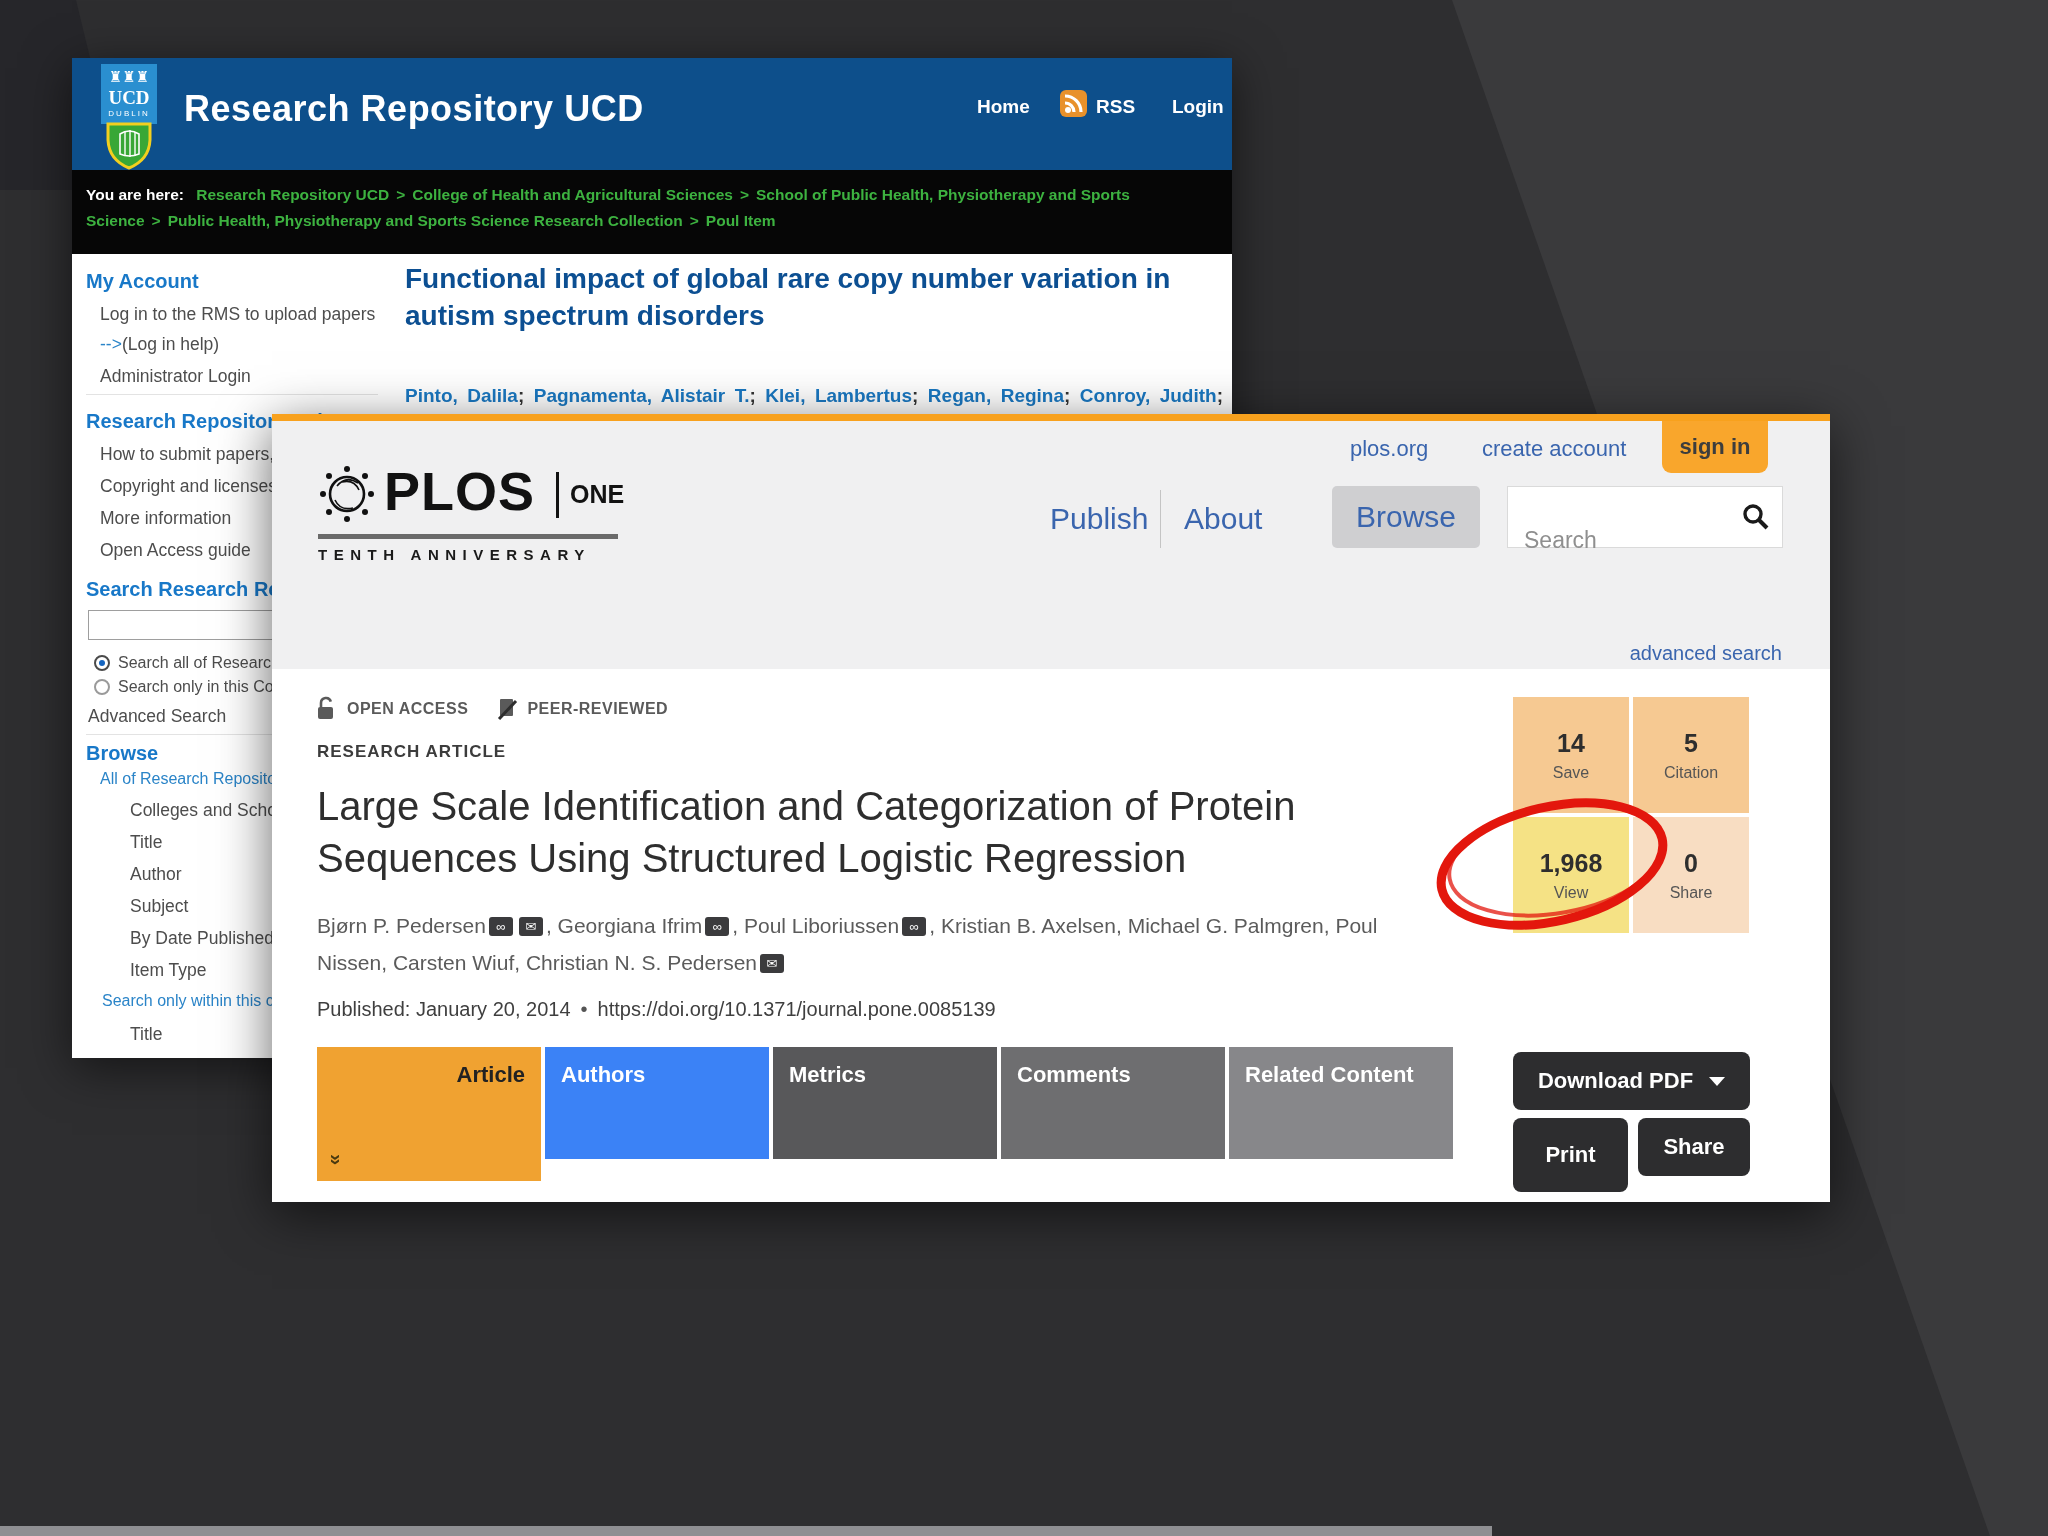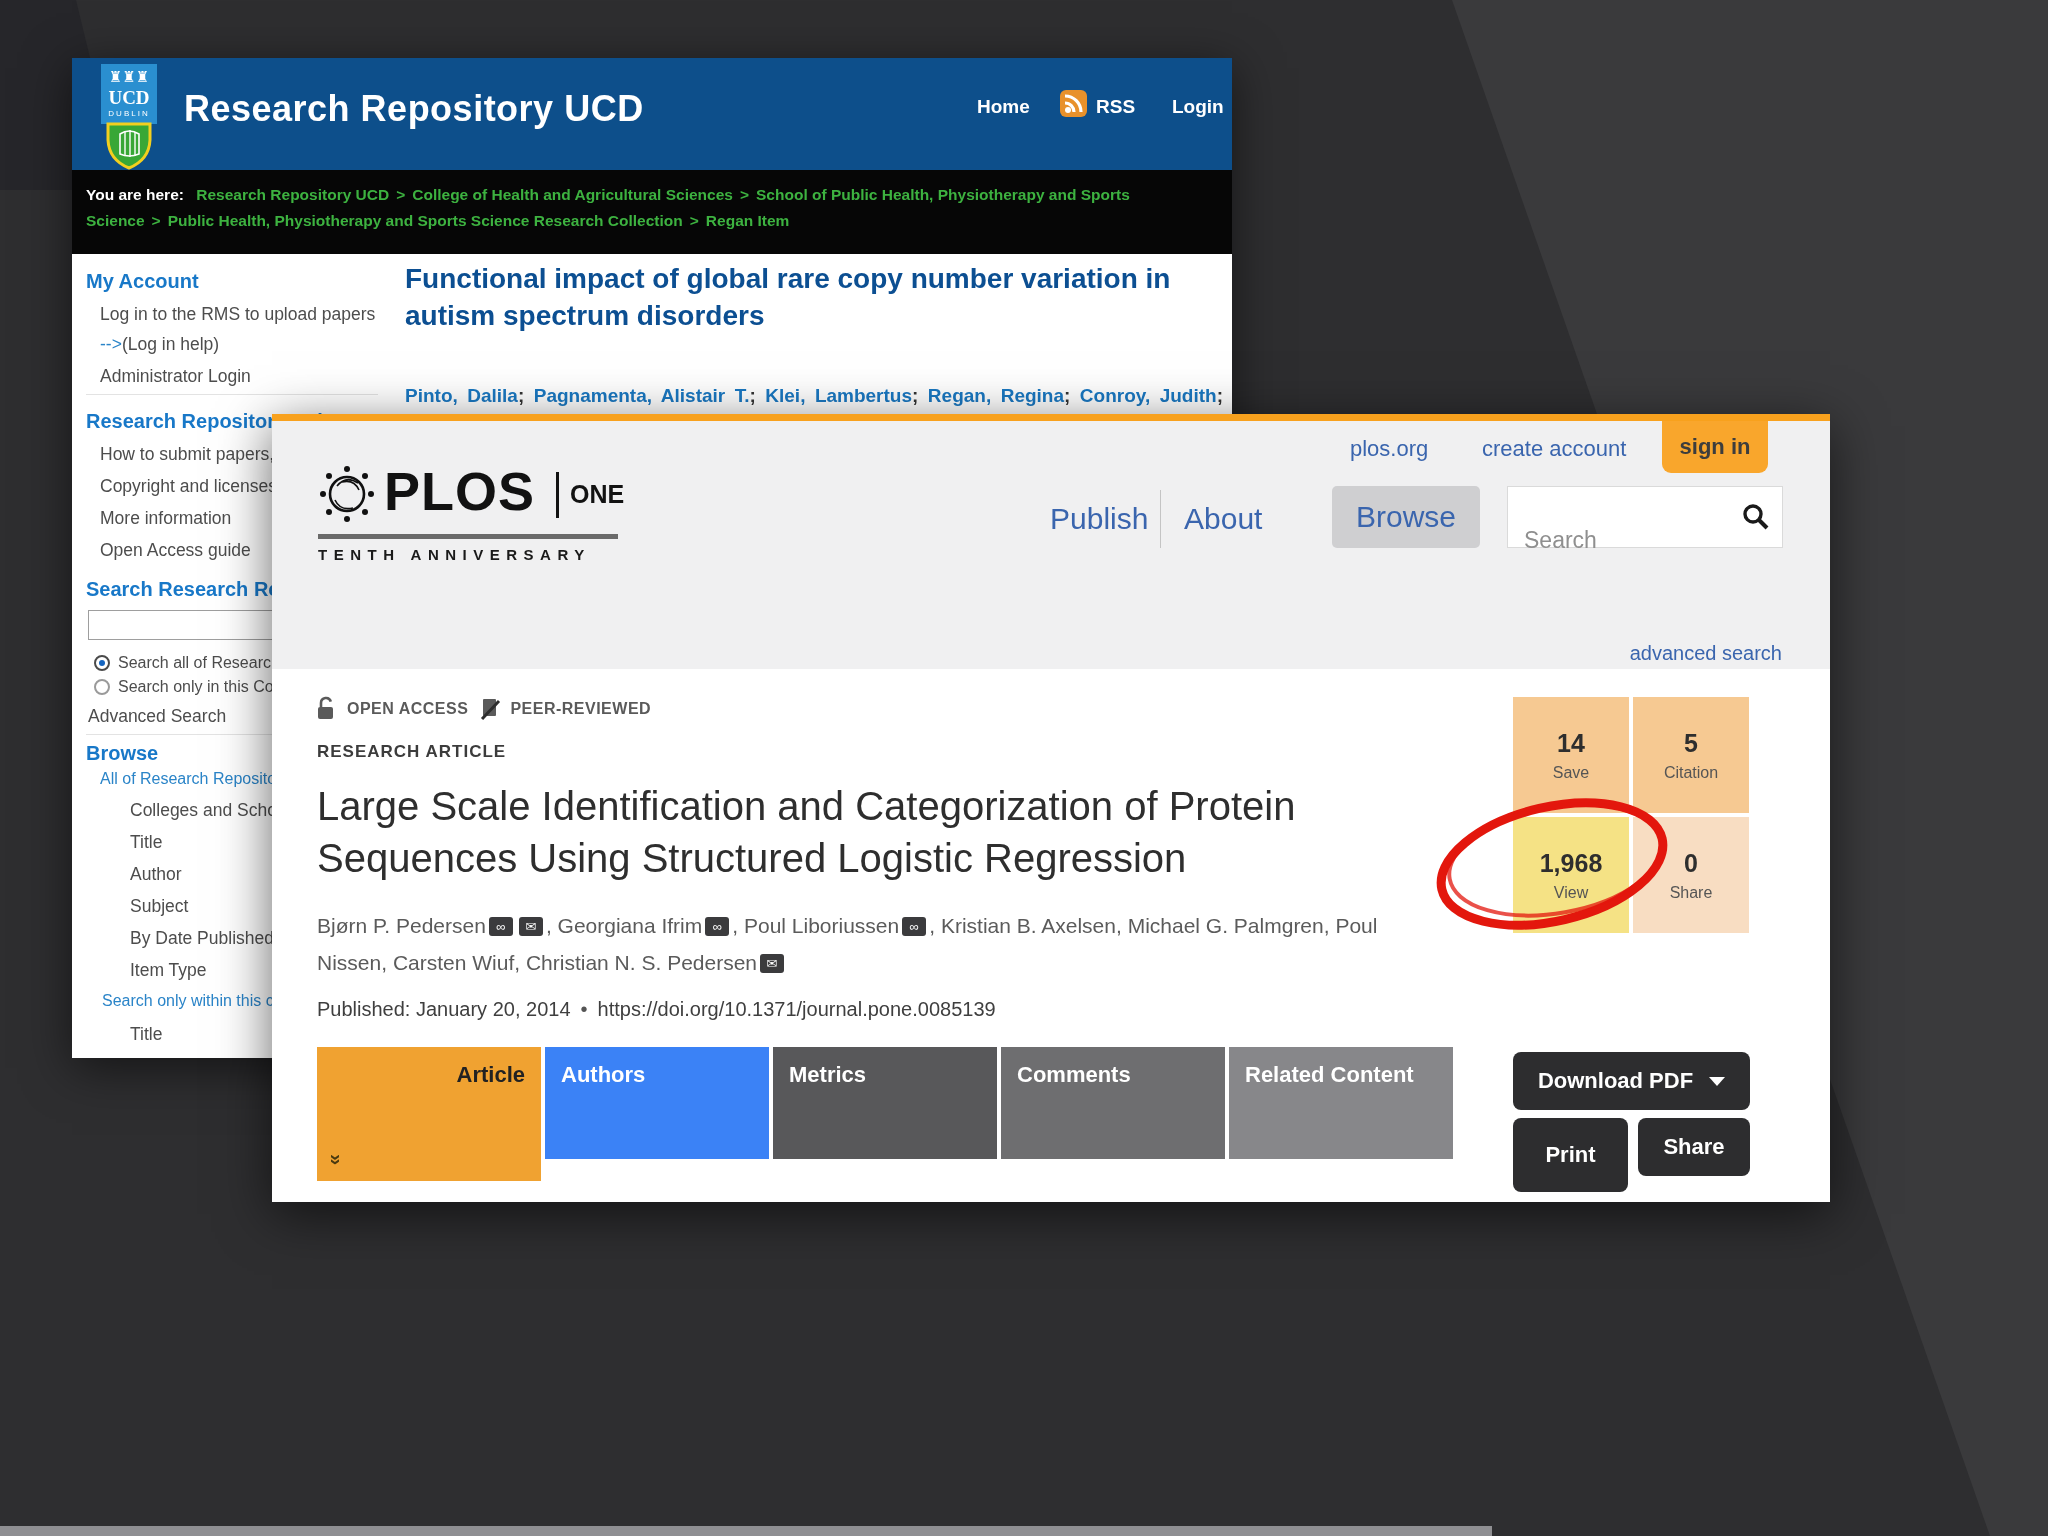--- a/index.html
+++ b/index.html
@@ -58,21 +58,21 @@
   .p-nav-link{position:absolute;top:88px;color:#3a65ae;font-size:30px;cursor:pointer;}
   .p-nav-sep{position:absolute;left:888px;top:76px;width:1px;height:58px;background:#c4c4c4;}
   .p-browse{position:absolute;left:1060px;top:72px;width:148px;height:62px;background:#cfcfd1;border-radius:5px;
             color:#3a65ae;font-size:30px;display:flex;align-items:center;justify-content:center;cursor:pointer;}
   .p-search{position:absolute;left:1235px;top:72px;width:276px;height:62px;background:#fff;border:1px solid #dadada;}
   .p-search input{position:absolute;left:0;top:18px;width:100%;height:100%;border:none;outline:none;
                   font-family:"Liberation Sans",sans-serif;font-size:23px;color:#333;padding:11px 50px 0 16px;background:transparent;}
   .p-search input::placeholder{color:#8f8f8f;}
   .p-search svg{position:absolute;right:12px;top:16px;}
   .p-advanced{position:absolute;right:48px;top:228px;color:#3a65ae;font-size:20px;cursor:pointer;}
-  .p-badges{position:absolute;left:45px;top:282px;display:flex;align-items:center;gap:12px;
+  .p-badges{position:absolute;left:45px;top:282px;display:flex;align-items:center;gap:29px;
             color:#5a5a5a;font-size:16px;font-weight:bold;letter-spacing:.5px;}
   .p-badges .grp{display:flex;align-items:center;gap:9px;}
   .p-rtype{position:absolute;left:45px;top:328px;color:#3c3c3c;font-size:17px;font-weight:bold;letter-spacing:1px;}
   .p-title{position:absolute;left:45px;top:366px;width:1060px;color:#2e2e2e;font-size:40px;line-height:1.3;}
   .p-authors{position:absolute;left:45px;top:494px;width:1105px;color:#5b5b5b;font-size:21px;line-height:1.75;}
   .abadge{display:inline-block;background:#3b3b3d;color:#fff;border-radius:3px;font-size:13px;
           width:24px;height:19px;line-height:19px;text-align:center;margin:0 3px;vertical-align:2px;}
   .p-published{position:absolute;left:45px;top:584px;color:#3f3f3f;font-size:20px;}
   .p-published .dot{margin:0 10px;color:#555;}
   .p-metrics{position:absolute;left:1241px;top:283px;display:grid;
@@ -119,21 +119,21 @@
         <circle cx="8" cy="20" r="3" fill="#fff"></circle>
         <path d="M5 13 a9 9 0 0 1 9 9" fill="none" stroke="#fff" stroke-width="3.2"></path>
         <path d="M5 6 a16 16 0 0 1 16 16" fill="none" stroke="#fff" stroke-width="3.2"></path>
       </svg>
       <span class="u-nav-item" style="left:1024px">RSS</span>
       <span class="u-nav-item" style="left:1100px">Login</span>
     </div>
 
     <div class="u-crumb">
       <span>You are here:</span>
-      <a style="margin-left:8px">Research Repository UCD</a><span class="sep">&gt;</span><a>College of Health and Agricultural Sciences</a><span class="sep">&gt;</span><a>School of Public Health, Physiotherapy and Sports Science</a><span class="sep">&gt;</span><a>Public Health, Physiotherapy and Sports Science Research Collection</a><span class="sep">&gt;</span><a>Regan Item</a>
+      <a style="margin-left:8px">Research Repository UCD</a><span class="sep">&gt;</span><a>College of Health and Agricultural Sciences</a><span class="sep">&gt;</span><a>School of Public Health, Physiotherapy and Sports Science</a><span class="sep">&gt;</span><a>Public Health, Physiotherapy and Sports Science Research Collection</a><span class="sep">&gt;</span><a>Poul Item</a>
     </div>
 
     <div class="u-h" style="top:212px">My Account</div>
     <div class="u-i" style="top:246px">Log in to the RMS to upload papers</div>
     <div class="u-i" style="top:276px"><span class="u-blue">--&gt;</span><span>(Log in help)</span></div>
     <div class="u-i" style="top:308px">Administrator Login</div>
     <div class="u-div" style="top:336px"></div>
     <div class="u-h" style="top:352px">Research Repository Hel</div>
     <div class="u-i" style="top:386px">How to submit papers, ver</div>
     <div class="u-i" style="top:418px">Copyright and licenses</div>

